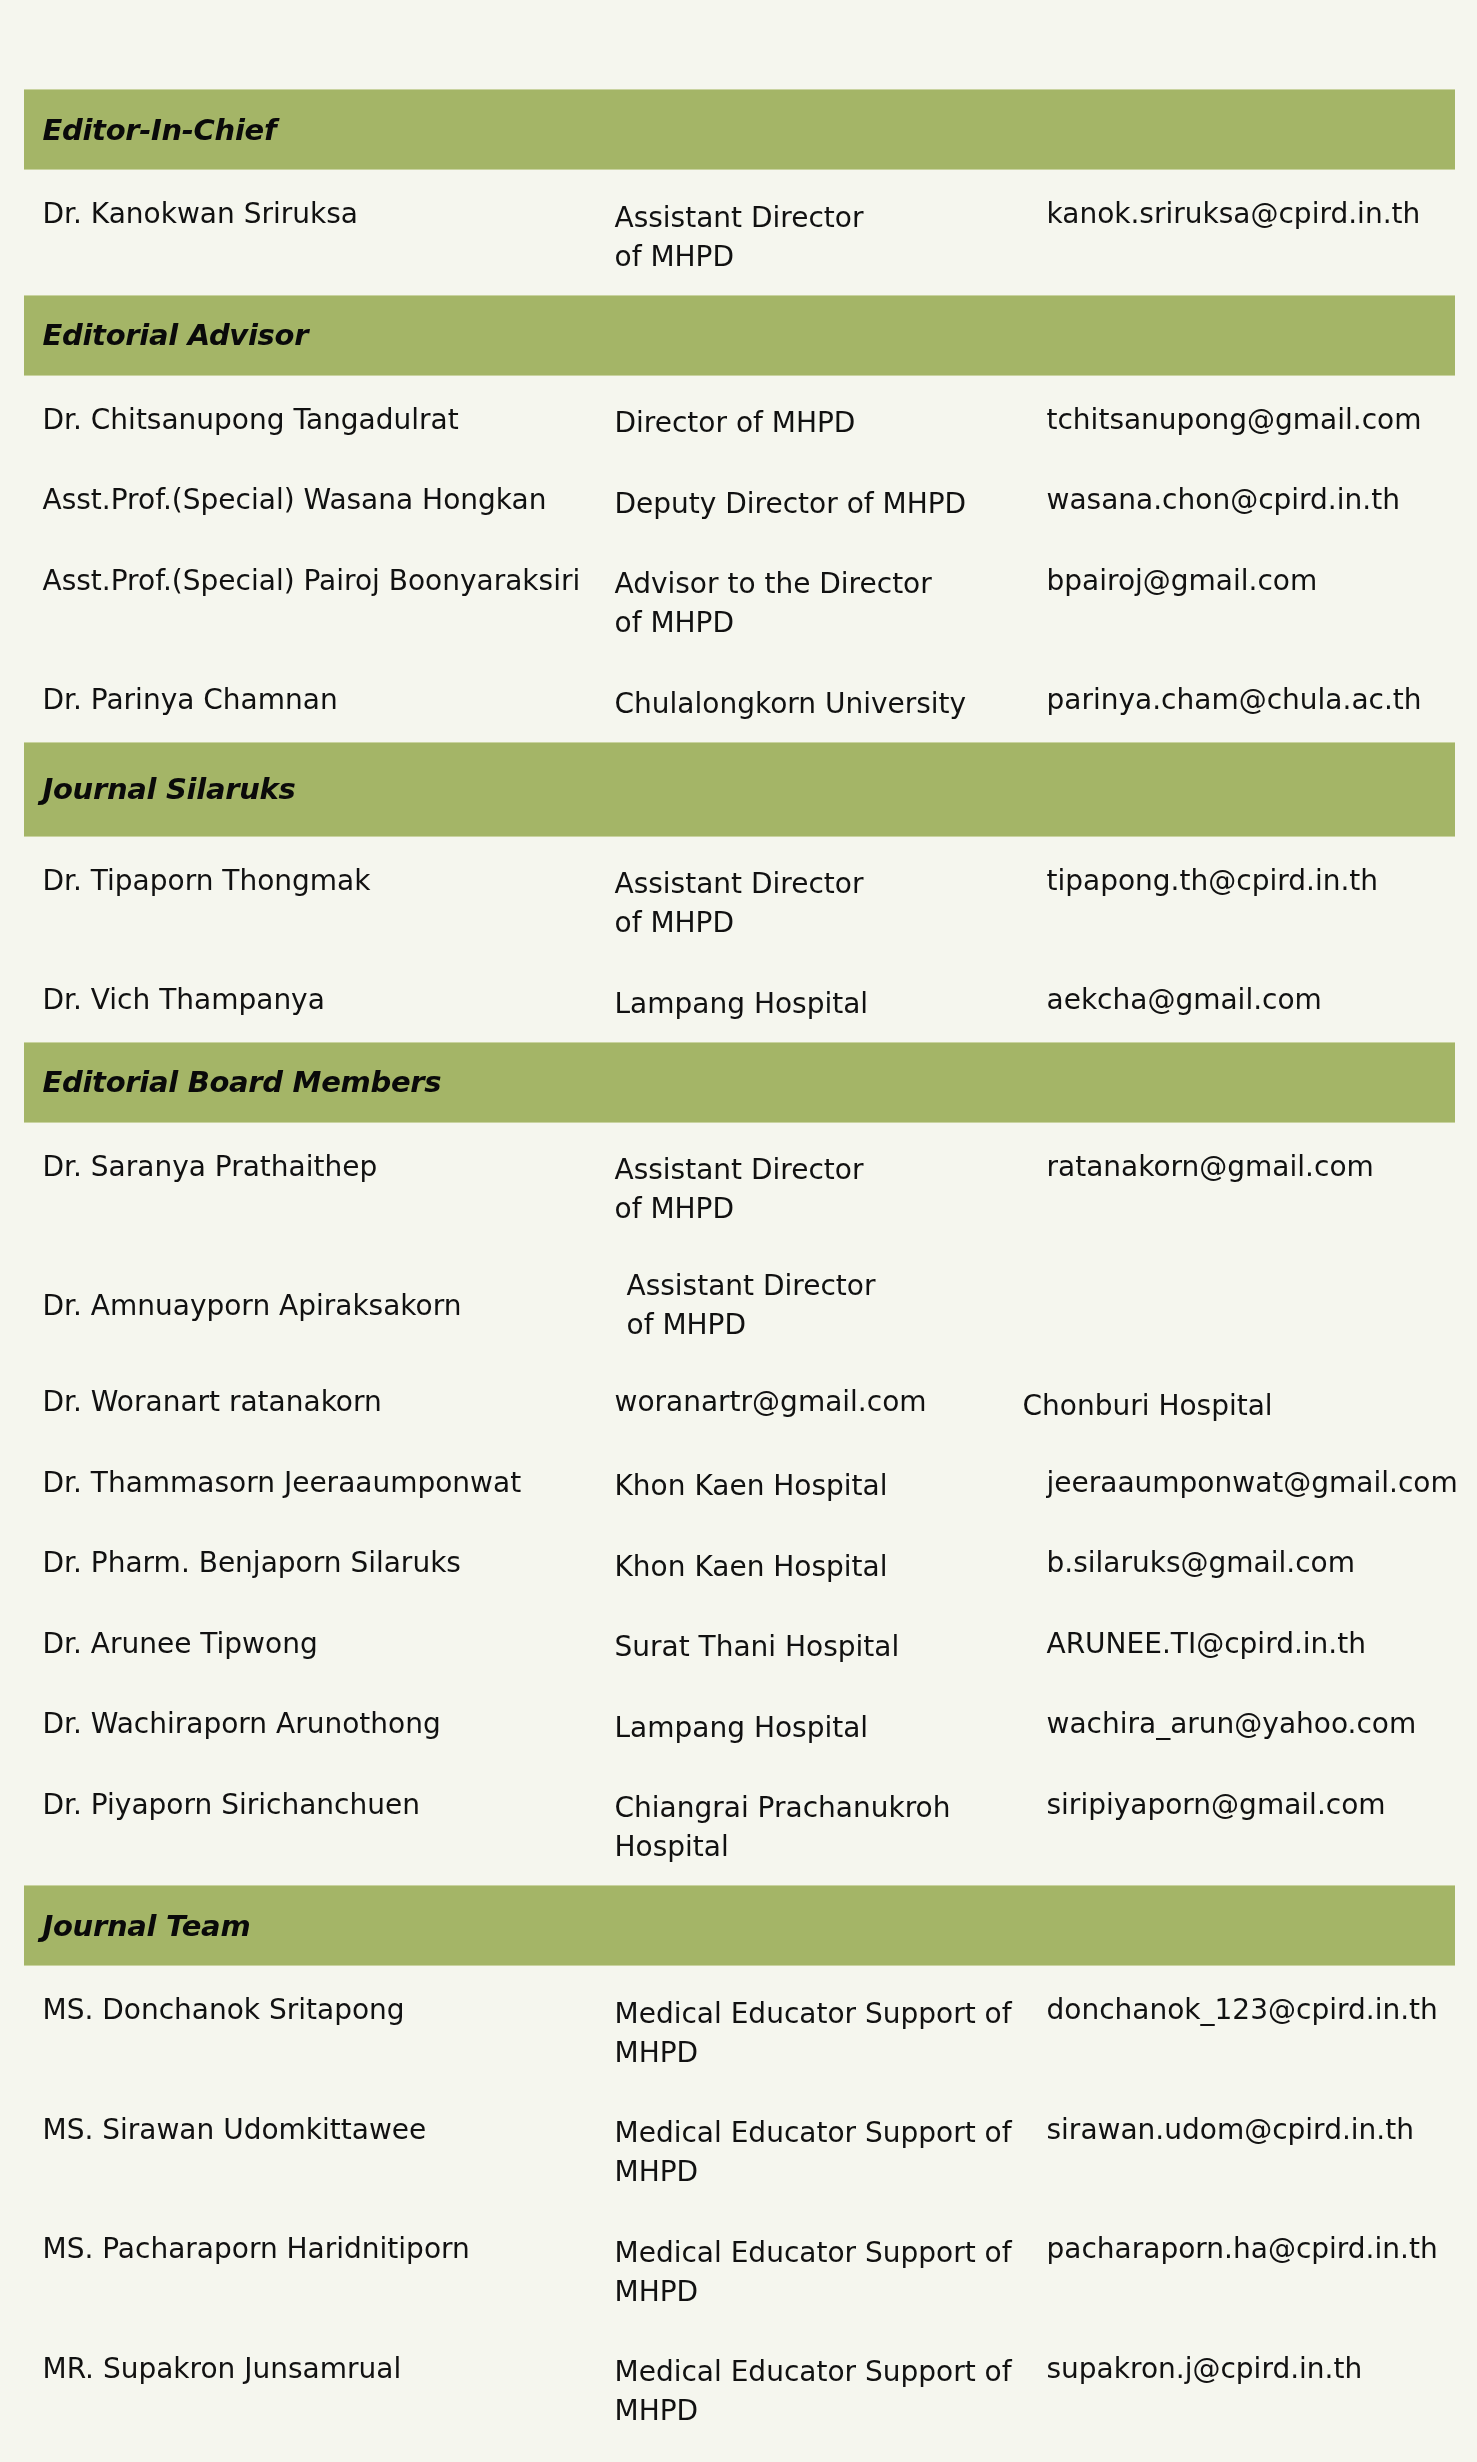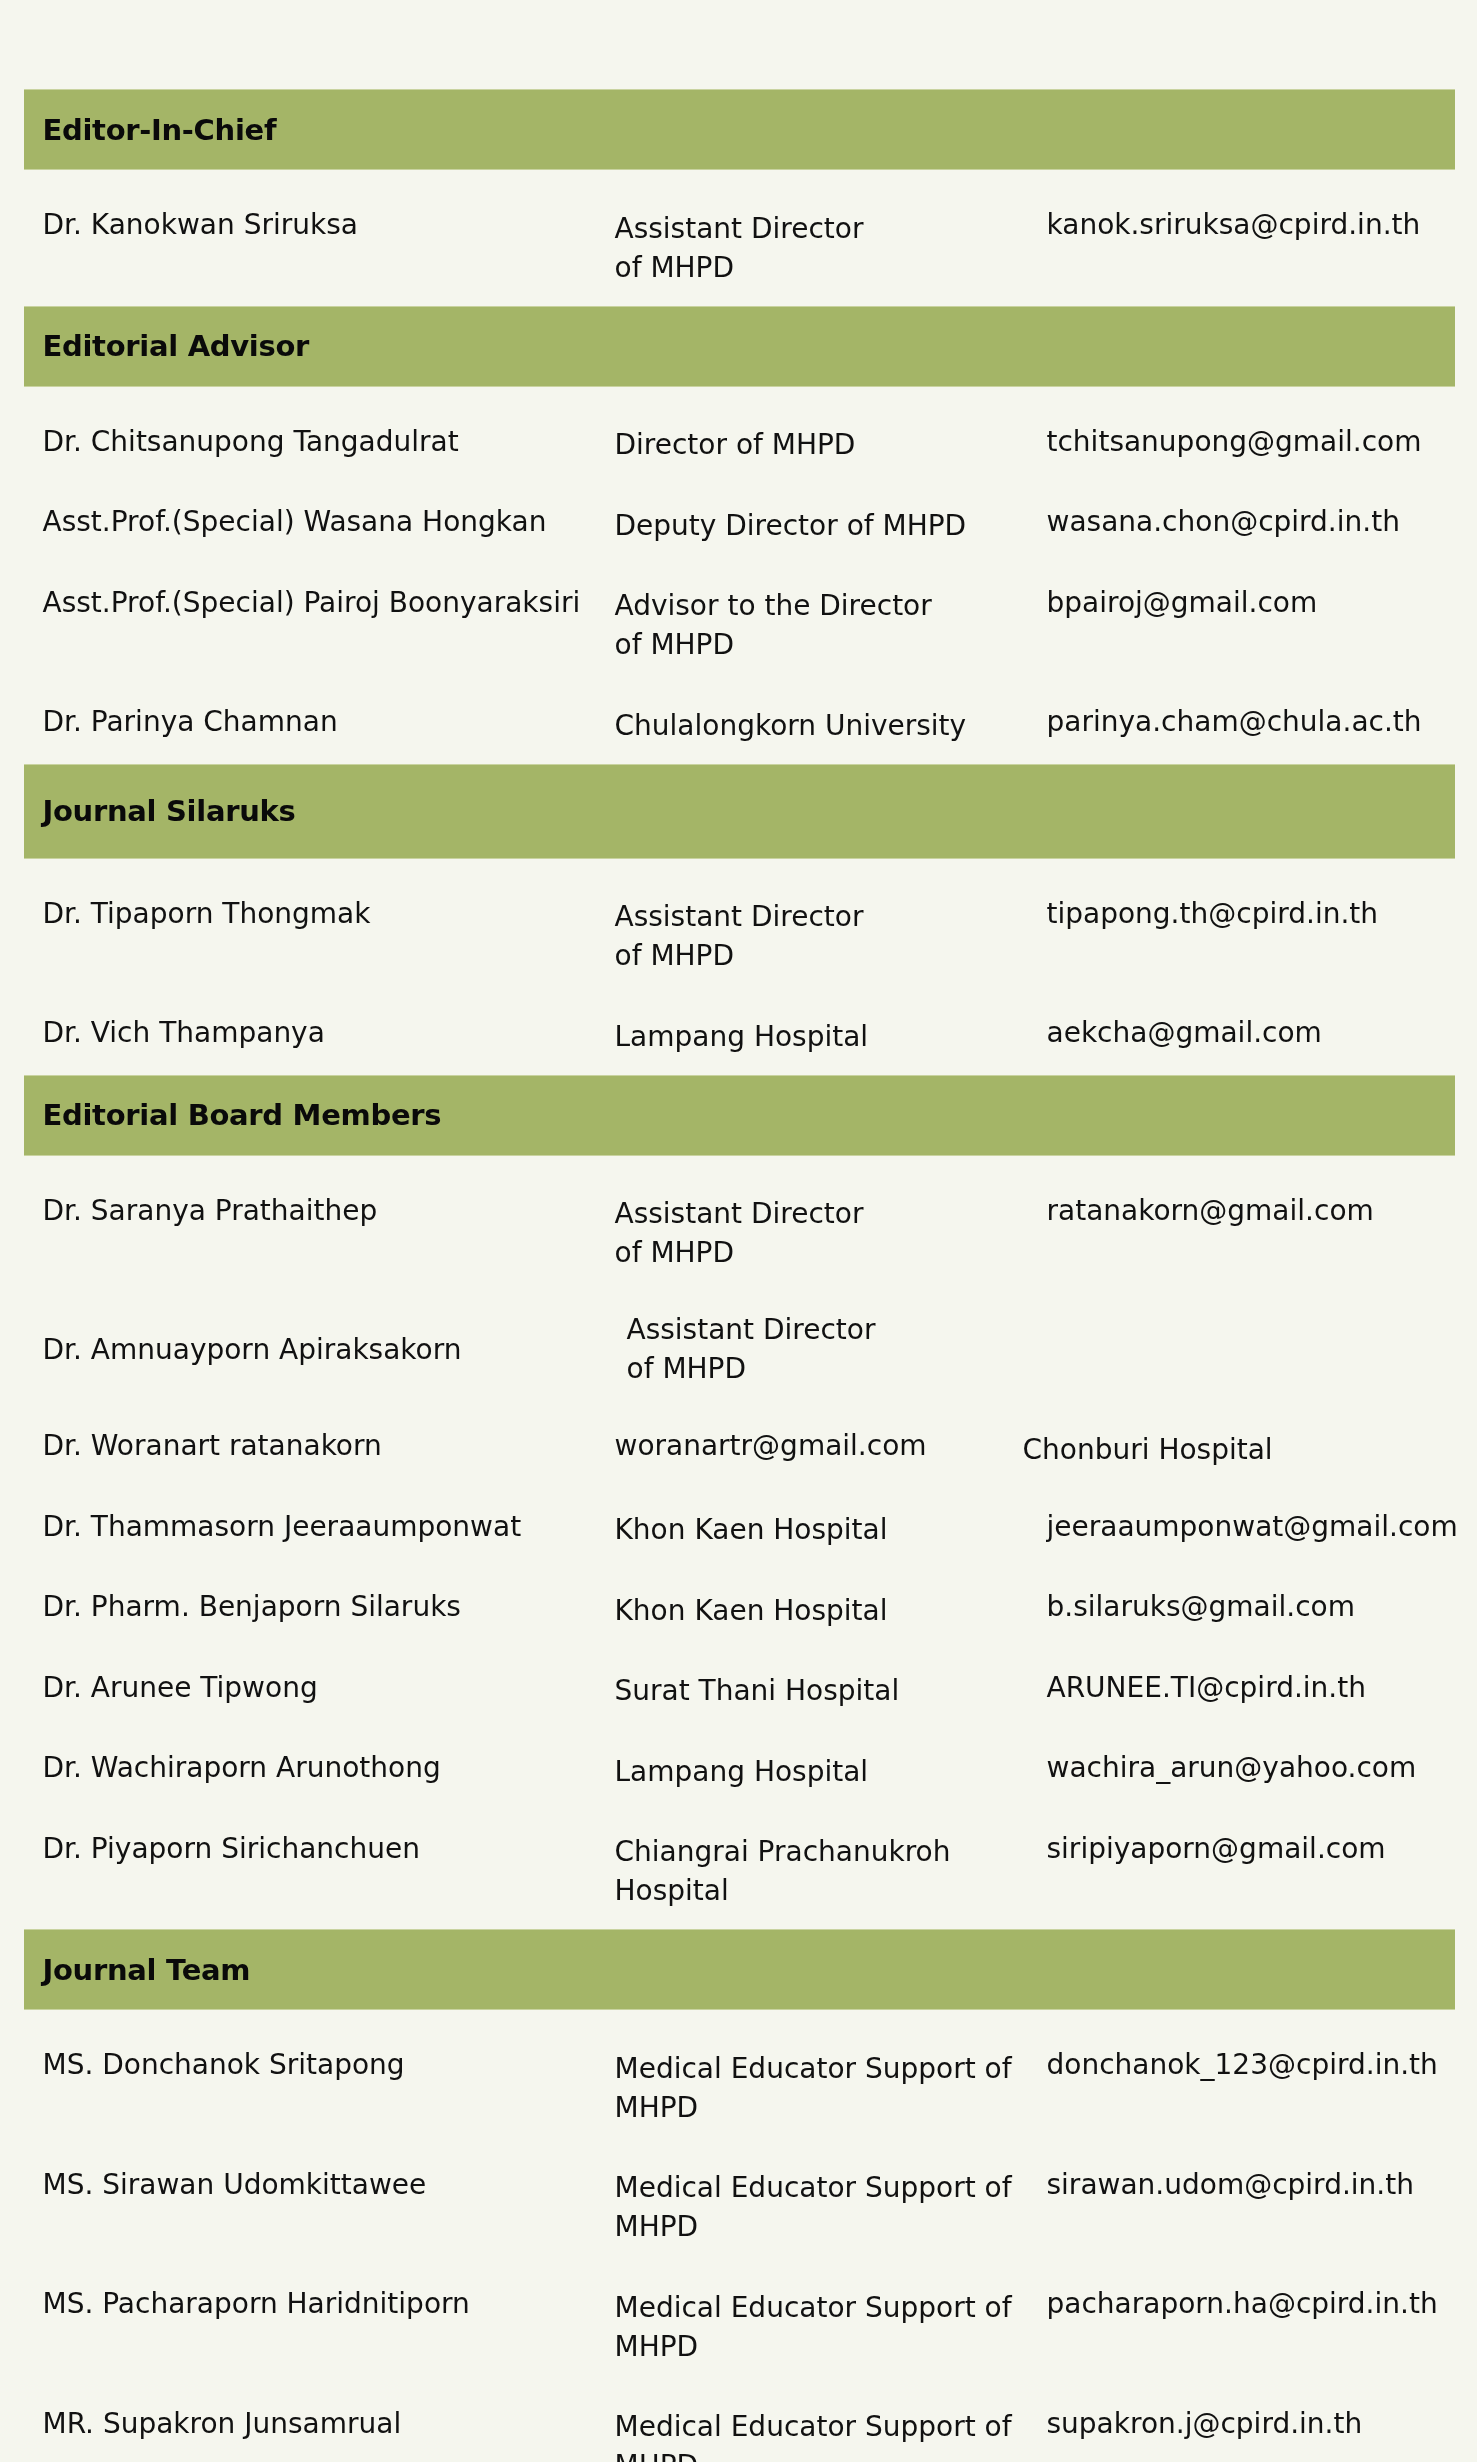--- a/index.html
+++ b/index.html
@@ -29,22 +29,23 @@
       box-sizing: border-box;
       border-top: 0.9px solid #c9d3a0;
       border-bottom: 0.9px solid #c9d3a0;
     }
     .section-header.tall { height: 95px; }
     .section-title {
       font-weight: bold;
       font-size: 29px;
       letter-spacing: -0.3px;
       color: #0a0a0a;
-    }
-    .rows { padding-top: 14px; }
+      font-style: italic;
+    }
+    .rows { padding-top: 3px; }
     .row {
       display: flex;
       align-items: flex-start;
       padding: 19px 0 19px 0;
       font-size: 28px;
       line-height: 39px;
     }
     .row.middle { align-items: center; gap: 12px; }
     .row.first { padding-top: 21px; }
     .cell { box-sizing: border-box; }

